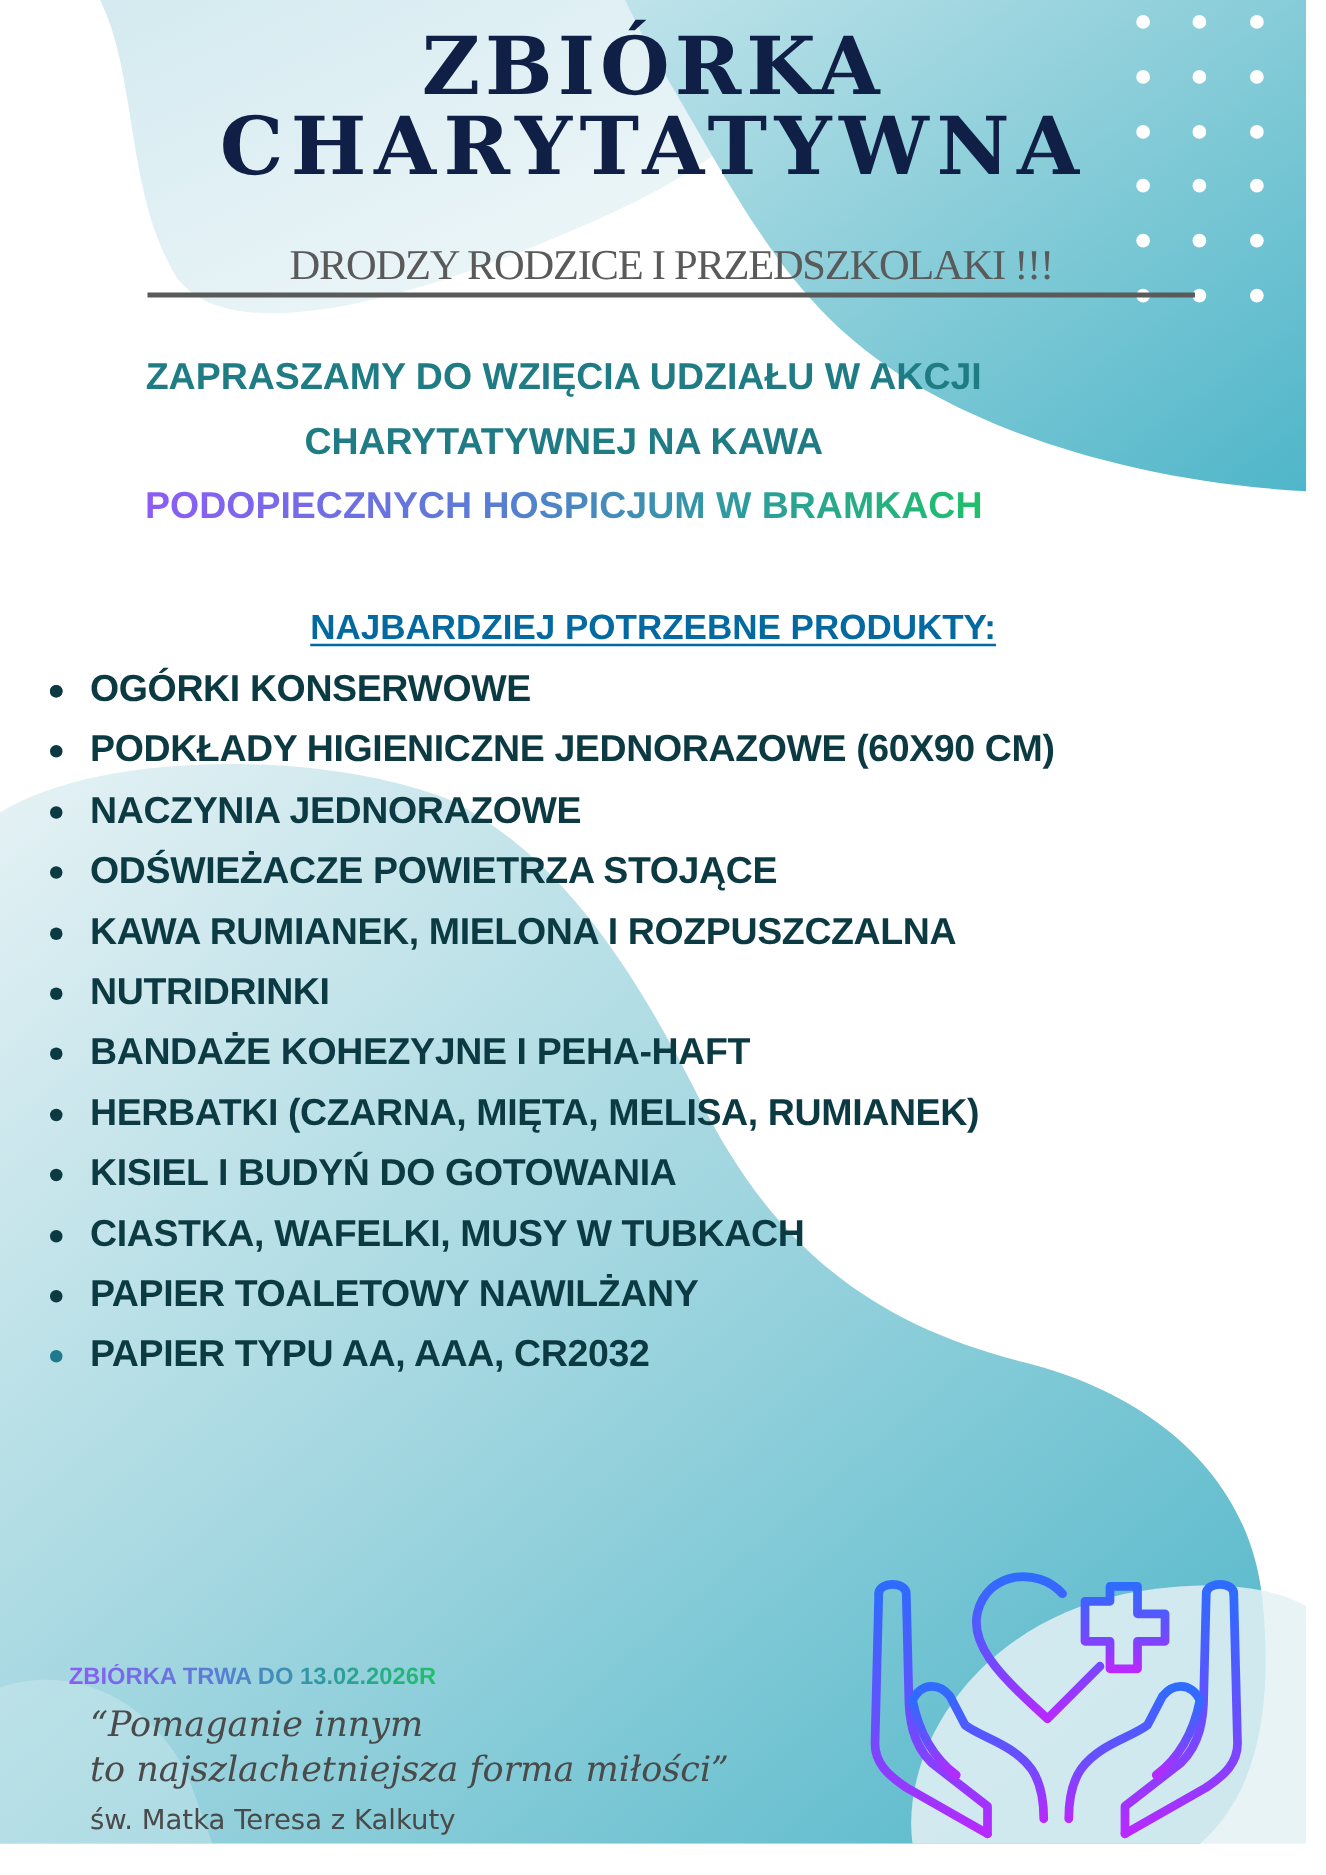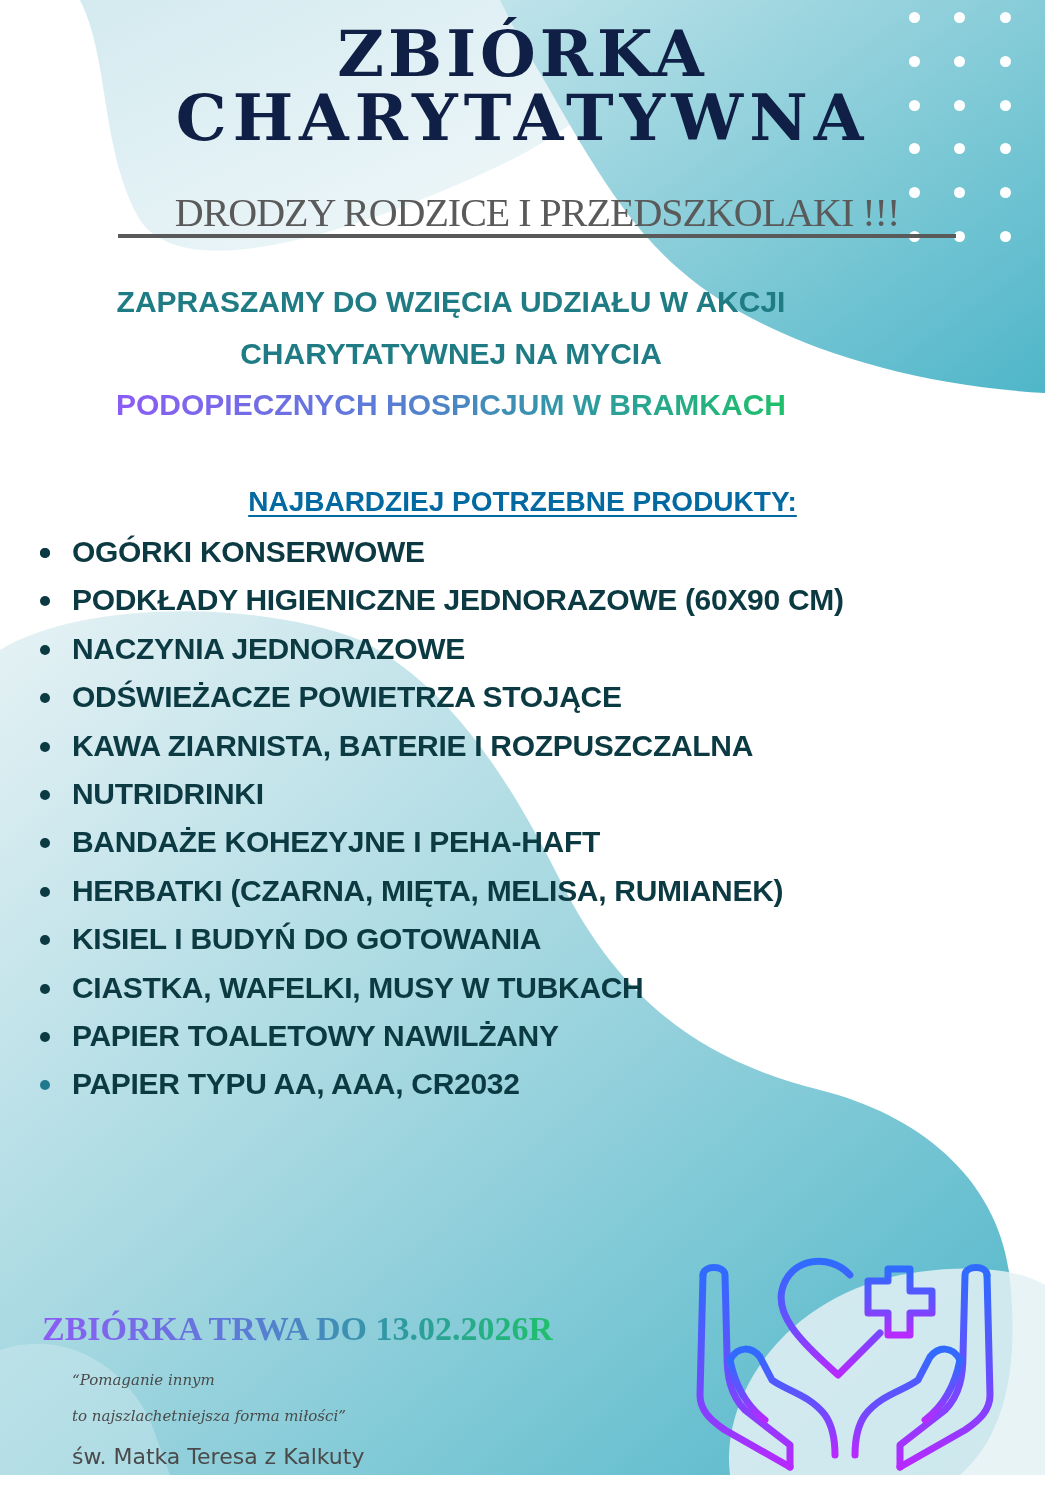--- a/index.html
+++ b/index.html
@@ -6,38 +6,38 @@
   body { width: 1061px; height: 1500px; position: relative; overflow: hidden; font-family: "Liberation Sans", sans-serif; }
   .poster { position: absolute; left: 0; top: 0; width: 1045px; height: 1475px; overflow: hidden; background: #ffffff; }
   .bg { position: absolute; left: 0; top: 0; width: 1045px; height: 1475px; }
   .dots { position: absolute; left: 880px; top: 0; width: 165px; height: 250px; }
   .dot { position: absolute; width: 11px; height: 11px; border-radius: 50%; background: #ffffff; }
 
   .title { position: absolute; left: 0; width: 1045px; text-align: center; font-family: "DejaVu Serif", serif; font-weight: bold; color: #0f1f45; letter-spacing: 4px; margin: 0; }
   .title-1 { top: 18px; font-size: 64px; line-height: 72px; }
   .title-2 { top: 82px; font-size: 64px; line-height: 72px; letter-spacing: 6px; text-align: center; }
 
-  .greeting { position: absolute; left: 118px; top: 188px; width: 838px; text-align: center; font-family: "Liberation Serif", serif; font-size: 40px; line-height: 50px; color: #5a5a5a; letter-spacing: -1px; white-space: nowrap; }
+  .greeting { position: absolute; left: 118px; top: 188px; width: 838px; text-align: center; font-family: "Liberation Serif", serif; font-size: 34px; line-height: 50px; color: #5a5a5a; letter-spacing: -1px; white-space: nowrap; }
   .greeting-underline { position: absolute; left: 118px; top: 234px; width: 838px; height: 4px; background: #5a5a5a; }
 
   .invite { position: absolute; left: 0; width: 902px; text-align: center; font-family: "Liberation Sans", sans-serif; font-weight: bold; font-size: 30px; line-height: 54px; margin: 0; }
   .invite-1 { top: 275px; color: #1f7c84; }
   .invite-2 { top: 327px; color: #1f7c84; }
   .invite-3 { top: 378px; }
   .grad-text { background: linear-gradient(90deg, #8c5cf6 0%, #5b7cd6 40%, #2e9aa0 70%, #1fc06a 100%); -webkit-background-clip: text; background-clip: text; color: transparent; }
 
   .products-heading { position: absolute; left: 0; top: 480px; width: 1045px; text-align: center; font-weight: bold; font-size: 28px; line-height: 44px; color: #0369a1; text-decoration: underline; text-underline-offset: 4px; margin: 0; }
 
   .list { position: absolute; left: 38px; top: 528px; width: 1000px; list-style: none; margin: 0; padding: 0; }
   .list li { position: relative; padding-left: 34px; font-weight: bold; font-size: 30px; line-height: 48.4px; color: #0c3a42; letter-spacing: -0.3px; }
   .list li .bullet { position: absolute; left: 2px; top: 20px; width: 10px; height: 10px; border-radius: 50%; background: #0c3a42; }
   .list li.teal .bullet { background: #1e7a8c; }
 
-  .deadline { position: absolute; left: 38px; top: 1303px; font-weight: bold; font-size: 34px; line-height: 44px; white-space: nowrap; margin: 4px; font-family: Liberation Serif, serif; }
-  .quote { position: absolute; left: 72px; top: 1362px; font-family: "DejaVu Serif", serif; font-style: italic; font-size: 15px; line-height: 36px; color: #4a4a4a; margin: 0; }
+  .deadline { position: absolute; left: 38px; top: 1303px; font-weight: bold; font-size: 19px; line-height: 44px; white-space: nowrap; margin: 17px; }
+  .quote { position: absolute; left: 72px; top: 1362px; font-family: "DejaVu Serif", serif; font-style: italic; font-size: 28px; line-height: 36px; color: #4a4a4a; margin: 0; }
   .quote-author { position: absolute; left: 72px; top: 1442px; font-family: "DejaVu Sans", sans-serif; font-size: 22px; line-height: 30px; color: #4a4a4a; margin: 0; }
 
   .icon-wrap { position: absolute; left: 690px; top: 1245px; width: 310px; height: 230px; }
 </style>
 </head>
 <body>
 
 <div class="poster">
 
   <svg class="bg" viewBox="0 0 1045 1475" preserveAspectRatio="none">
@@ -90,32 +90,32 @@
       <div class="dot" style="left:120px;top:231px"></div>
   </div>
 
   <h1 class="title title-1">ZBIÓRKA</h1>
   <h1 class="title title-2">CHARYTATYWNA</h1>
 
   <div class="greeting">DRODZY RODZICE I PRZEDSZKOLAKI !!!</div>
   <div class="greeting-underline"></div>
 
   <p class="invite invite-1">ZAPRASZAMY DO WZIĘCIA UDZIAŁU W AKCJI</p>
-  <p class="invite invite-2">CHARYTATYWNEJ NA MYCIA</p>
+  <p class="invite invite-2">CHARYTATYWNEJ NA KAWA</p>
   <p class="invite invite-3"><span class="grad-text">PODOPIECZNYCH HOSPICJUM W BRAMKACH</span></p>
 
   <h2 class="products-heading">NAJBARDZIEJ POTRZEBNE PRODUKTY:</h2>
 
   <ul class="list">
     <li><span class="bullet"></span></li>
     <li><span class="bullet"></span><span>OGÓRKI KONSERWOWE</span></li>
     <li><span class="bullet"></span><span>PODKŁADY HIGIENICZNE JEDNORAZOWE (60X90 CM)</span></li>
     <li><span class="bullet"></span><span>NACZYNIA JEDNORAZOWE</span></li>
     <li><span class="bullet"></span><span>ODŚWIEŻACZE POWIETRZA STOJĄCE</span></li>
-    <li><span class="bullet"></span><span>KAWA ZIARNISTA, BATERIE I ROZPUSZCZALNA</span></li>
+    <li><span class="bullet"></span><span>KAWA RUMIANEK, MIELONA I ROZPUSZCZALNA</span></li>
     <li><span class="bullet"></span><span>NUTRIDRINKI</span></li>
     <li><span class="bullet"></span><span>BANDAŻE KOHEZYJNE I PEHA-HAFT</span></li>
     <li><span class="bullet"></span><span>HERBATKI (CZARNA, MIĘTA, MELISA, RUMIANEK)</span></li>
     <li><span class="bullet"></span><span>KISIEL I BUDYŃ DO GOTOWANIA</span></li>
     <li><span class="bullet"></span><span>CIASTKA, WAFELKI, MUSY W TUBKACH</span></li>
     <li><span class="bullet"></span><span>PAPIER TOALETOWY NAWILŻANY</span></li>
     <li class="teal"><span class="bullet"></span><span>PAPIER TYPU AA, AAA, CR2032</span></li>
   </ul>
 
   <p class="deadline"><span class="grad-text">ZBIÓRKA TRWA DO 13.02.2026R</span></p>

